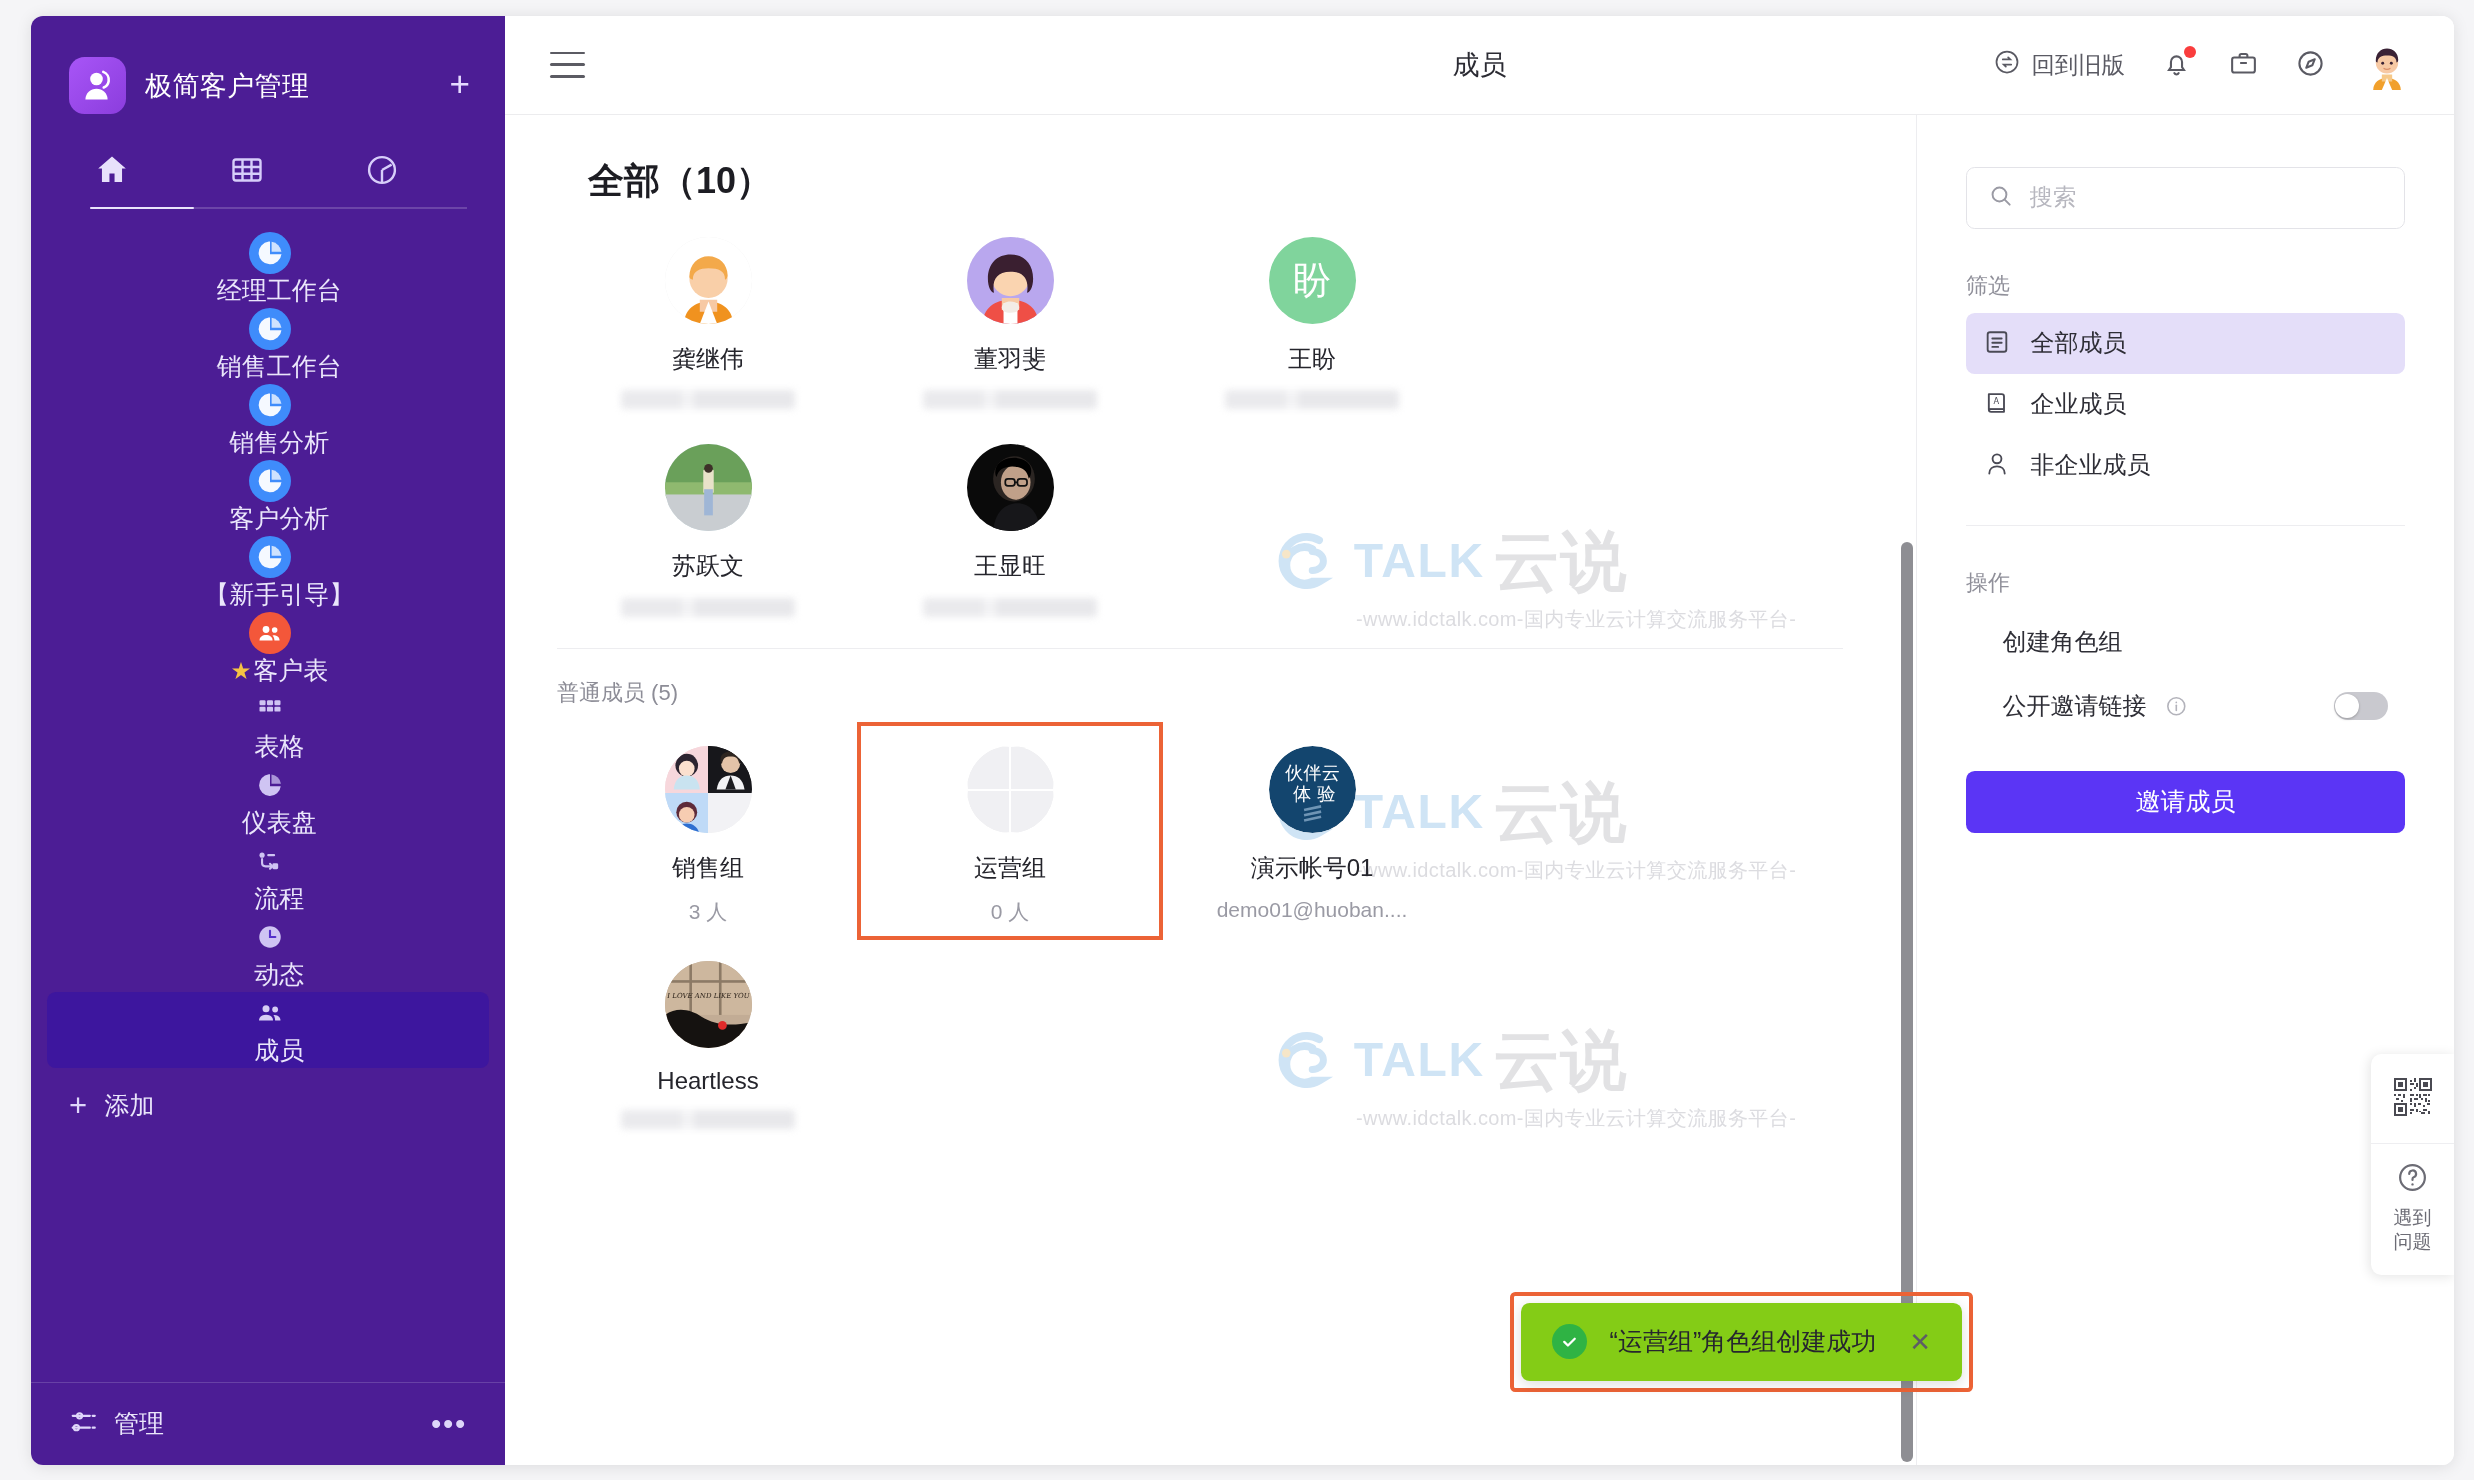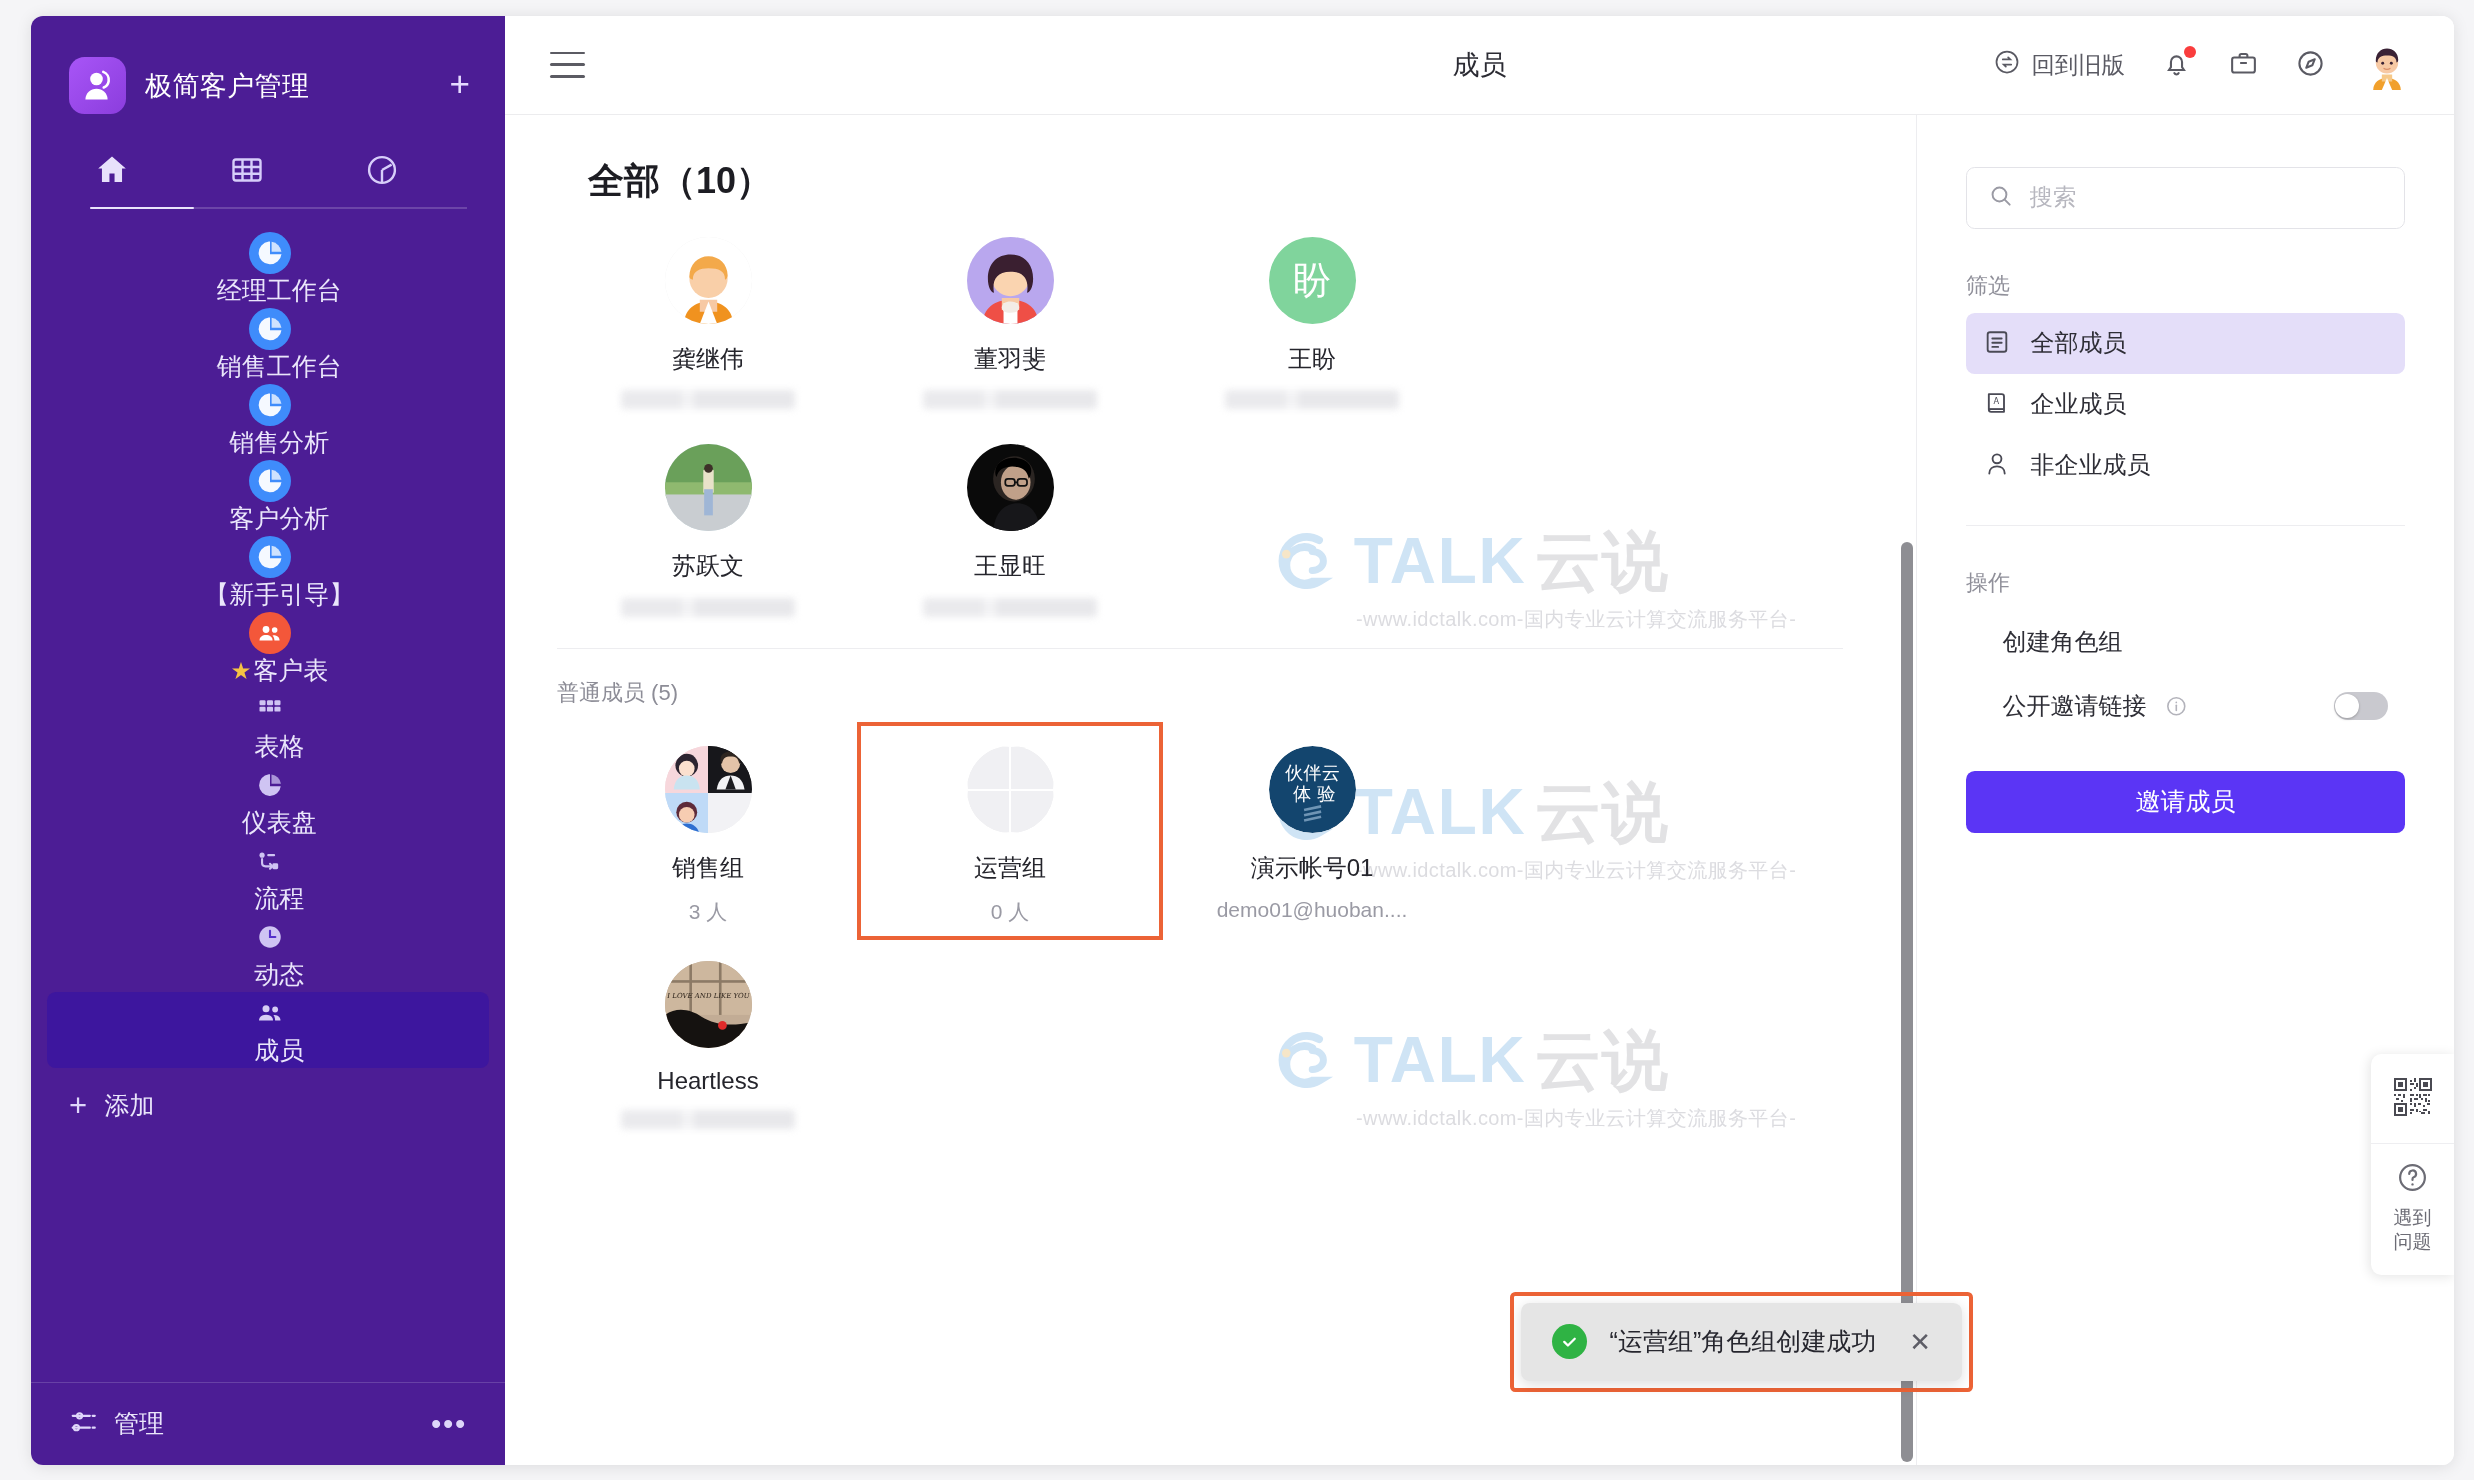--- a/index.html
+++ b/index.html
@@ -157,21 +157,21 @@
   .sec-h { font-size:22px; color:#8d8d97; padding-left:52px; margin-top:29.5px; margin-bottom:-7px; }
 
   
   .tiles { width:100%; height:100%; display:grid; grid-template-columns:1fr 1fr; grid-template-rows:1fr 1fr; }
   .tiles div { width:100%; height:100%; }
   .empty-tiles div { background:#f0f0f3; border:0.9px solid #fff; }
 
   
   .wm { position:absolute; pointer-events:none; user-select:none; }
   .wm-logo { display:flex; align-items:center; gap:8.7px; }
-  .wm-talk { font-size:64px; font-weight:bold; color:#cfe4f5; letter-spacing:1.7px; line-height:1; }
+  .wm-talk { font-size:48px; font-weight:bold; color:#cfe4f5; letter-spacing:1.7px; line-height:1; }
   .wm-yun  { font-size:66px; font-weight:bold; color:#e2e2e4; letter-spacing:0.9px; line-height:1; }
   .wm-url  { font-size:20px; color:#dcdce0; letter-spacing:0.4px; white-space:nowrap; margin-top:7px; }
   .wm-c { width:76px; height:76px; position:relative; flex:0 0 76px; }
 
   
   .vscroll {
     position:absolute; right: 0px; top: 0; width: 12px; background: transparent;
   }
   .vthumb { position:absolute; left:0; top:0; width:12px; border-radius:6px; background:#8e8e93; }
 
@@ -230,21 +230,21 @@
   .dock-b svg { width:33px; height:33px; }
   .dock-b .t { font-size:19px; color:#6c6c75; line-height:1.28; text-align:center; margin-top:8.7px; }
 
   
   .toast-wrap {
     position:absolute; left: 1005px; top: 1276px;
     border: 4.3px solid #ec6336; border-radius: 5.2px; padding: 7px;
     z-index: 40;
   }
   .toast {
-    background:#e5e5e5; border-radius:8.7px; height: 78px;
+    background:#84cc16; border-radius:8.7px; height: 78px;
     box-shadow: 0 3.5px 14px rgba(0,0,0,.13);
     display:flex; align-items:center; padding: 0 31px; gap: 22.6px;
     min-width: 441px;
   }
   .tick { width:35px; height:35px; border-radius:50%; background:#2fb344; display:flex; align-items:center; justify-content:center; flex:0 0 35px; }
   .tick svg { width:21px; height:21px; }
   .toast .msg { font-size:25px; color:#26262e; white-space:nowrap; }
   .toast .x { margin-left:auto; color:#5d5d66; font-size:26px; cursor:pointer; line-height:1; }
 </style>
 </head>

